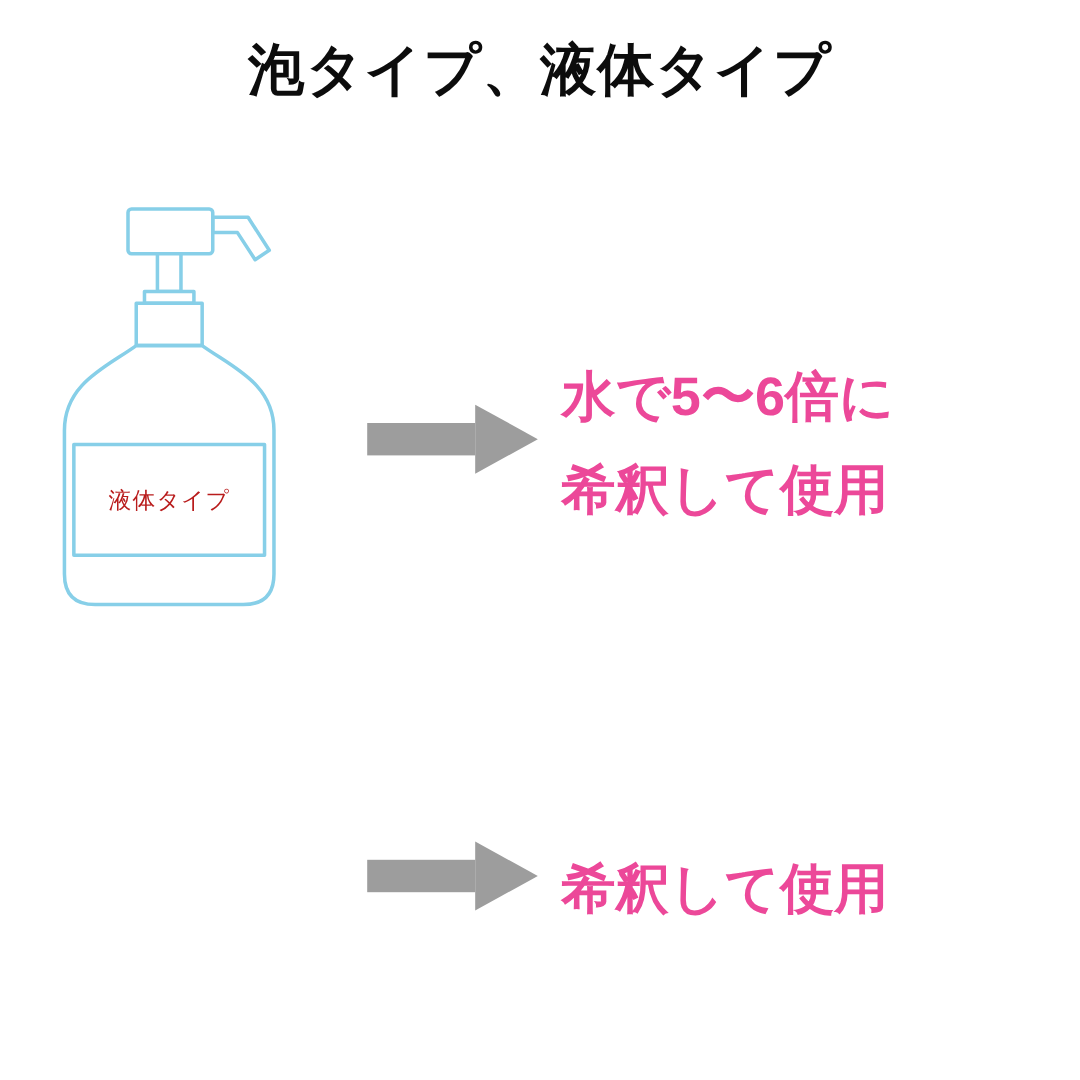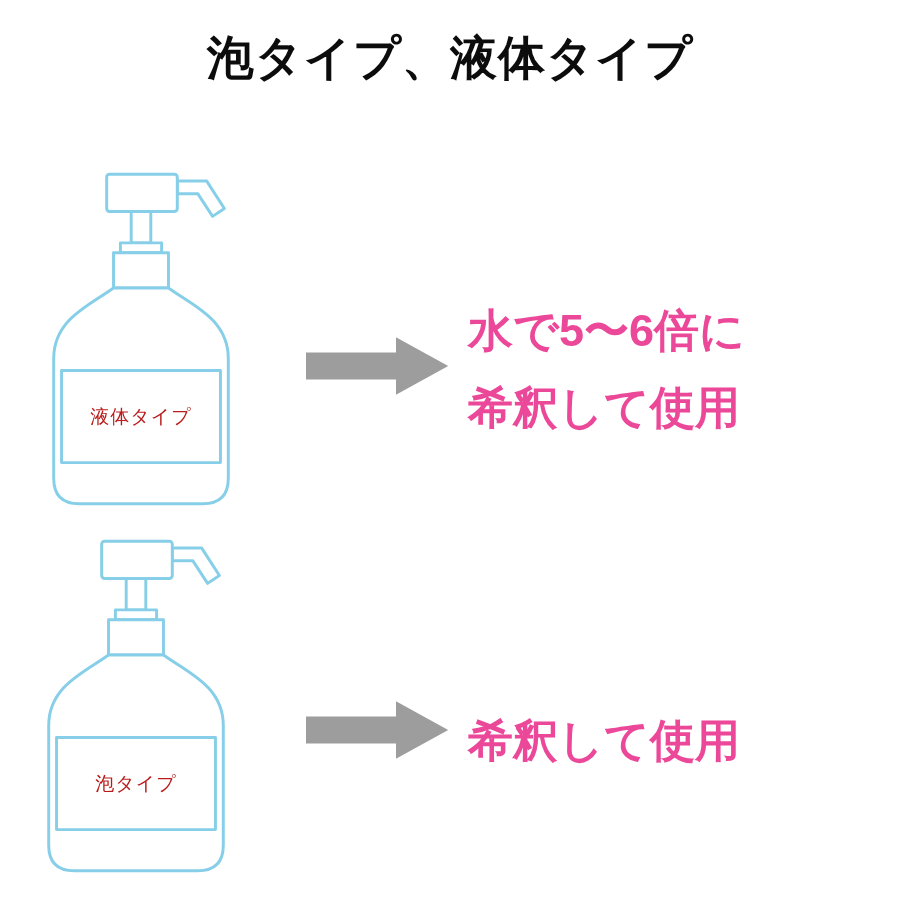--- a/index.html
+++ b/index.html
@@ -88,32 +88,20 @@
   <svg class="arrow arrow-1" viewBox="0 0 160 80">
     <rect x="0" y="25" width="100" height="30" fill="#9d9d9d"></rect>
     <polygon points="100,8 158,40 100,72" fill="#9d9d9d"></polygon>
   </svg>
 
   <div class="instruction instruction-1">
     <div>水で5〜6倍に</div>
     <div>希釈して使用</div>
   </div>
 
-  <div class="bottle bottle-foam">
-    <svg viewBox="0 0 210 350" fill="#ffffff" stroke="#87CFE8" stroke-width="3" stroke-linejoin="round">
-      <path d="M142 13 L172 13 L190 41 L178 49 L163 26 L142 26 Z"></path>
-      <rect x="70" y="6" width="72" height="38" rx="3"></rect>
-      <rect x="95" y="44" width="20" height="32"></rect>
-      <rect x="84" y="76" width="42" height="10"></rect>
-      <rect x="77" y="86" width="56" height="36"></rect>
-      <path d="M77 122 C52 140 16 154 16 194 L16 316 Q16 342 42 342 L168 342 Q194 342 194 316 L194 194 C194 154 158 140 133 122 Z"></path>
-      <rect x="24" y="206" width="162" height="94"></rect>
-    </svg>
-    <div class="bottle-label">泡タイプ</div>
-  </div>
 
   <svg class="arrow arrow-2" viewBox="0 0 160 80">
     <rect x="0" y="25" width="100" height="30" fill="#9d9d9d"></rect>
     <polygon points="100,8 158,40 100,72" fill="#9d9d9d"></polygon>
   </svg>
 
   <div class="instruction instruction-2">
     <div>希釈して使用</div>
     <div></div>
   </div>

